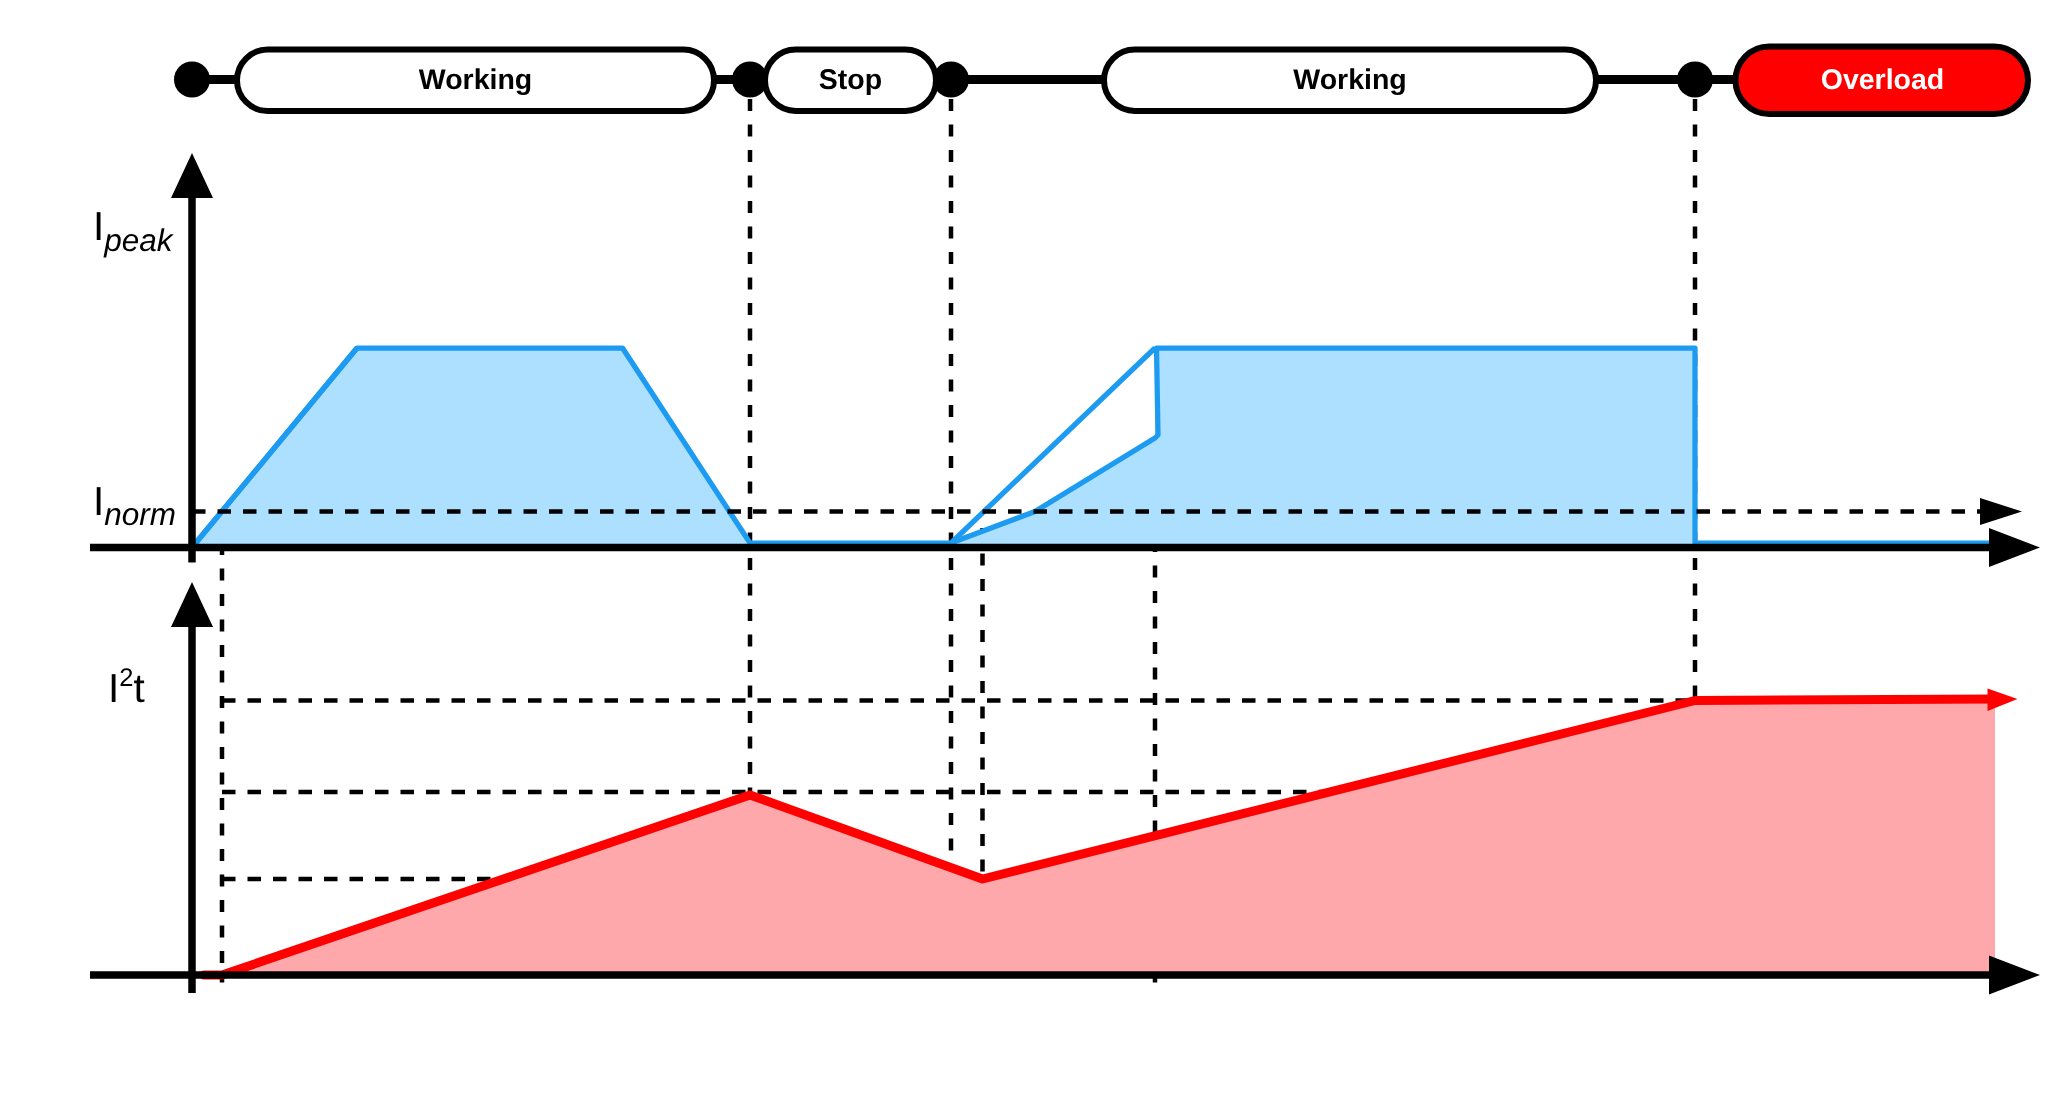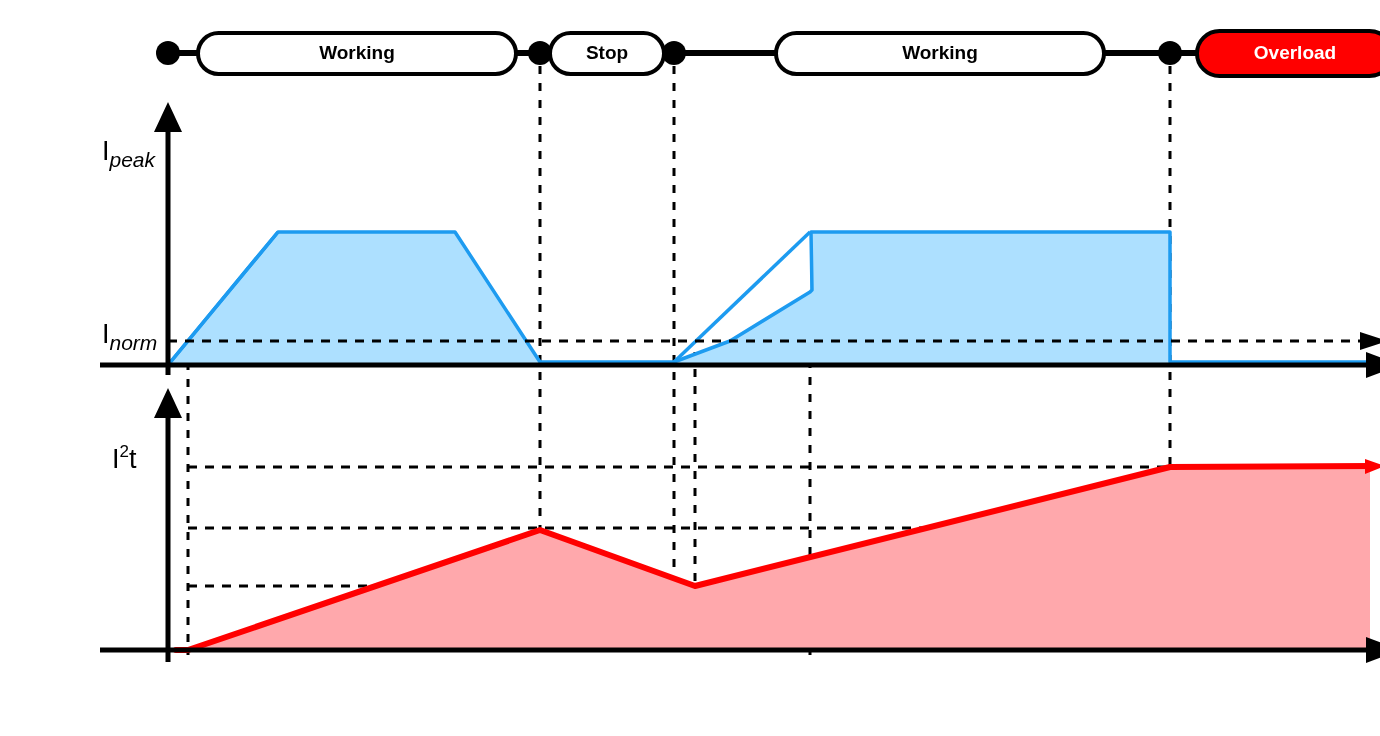--- a/index.html
+++ b/index.html
@@ -12,21 +12,20 @@
     width: 1380px;
     height: 736px;
     font-family: "Liberation Sans", sans-serif;
     overflow: hidden;
     position: relative;
   }
   #stage {
     position: relative;
     width: 1198px;
     height: 736px;
-    margin-left: 40px;
   }
   svg.diagram {
     position: absolute;
     top: 0;
     left: 0;
     width: 1380px;
     height: 736px;
     display: block;
   }
   .pill-label {

